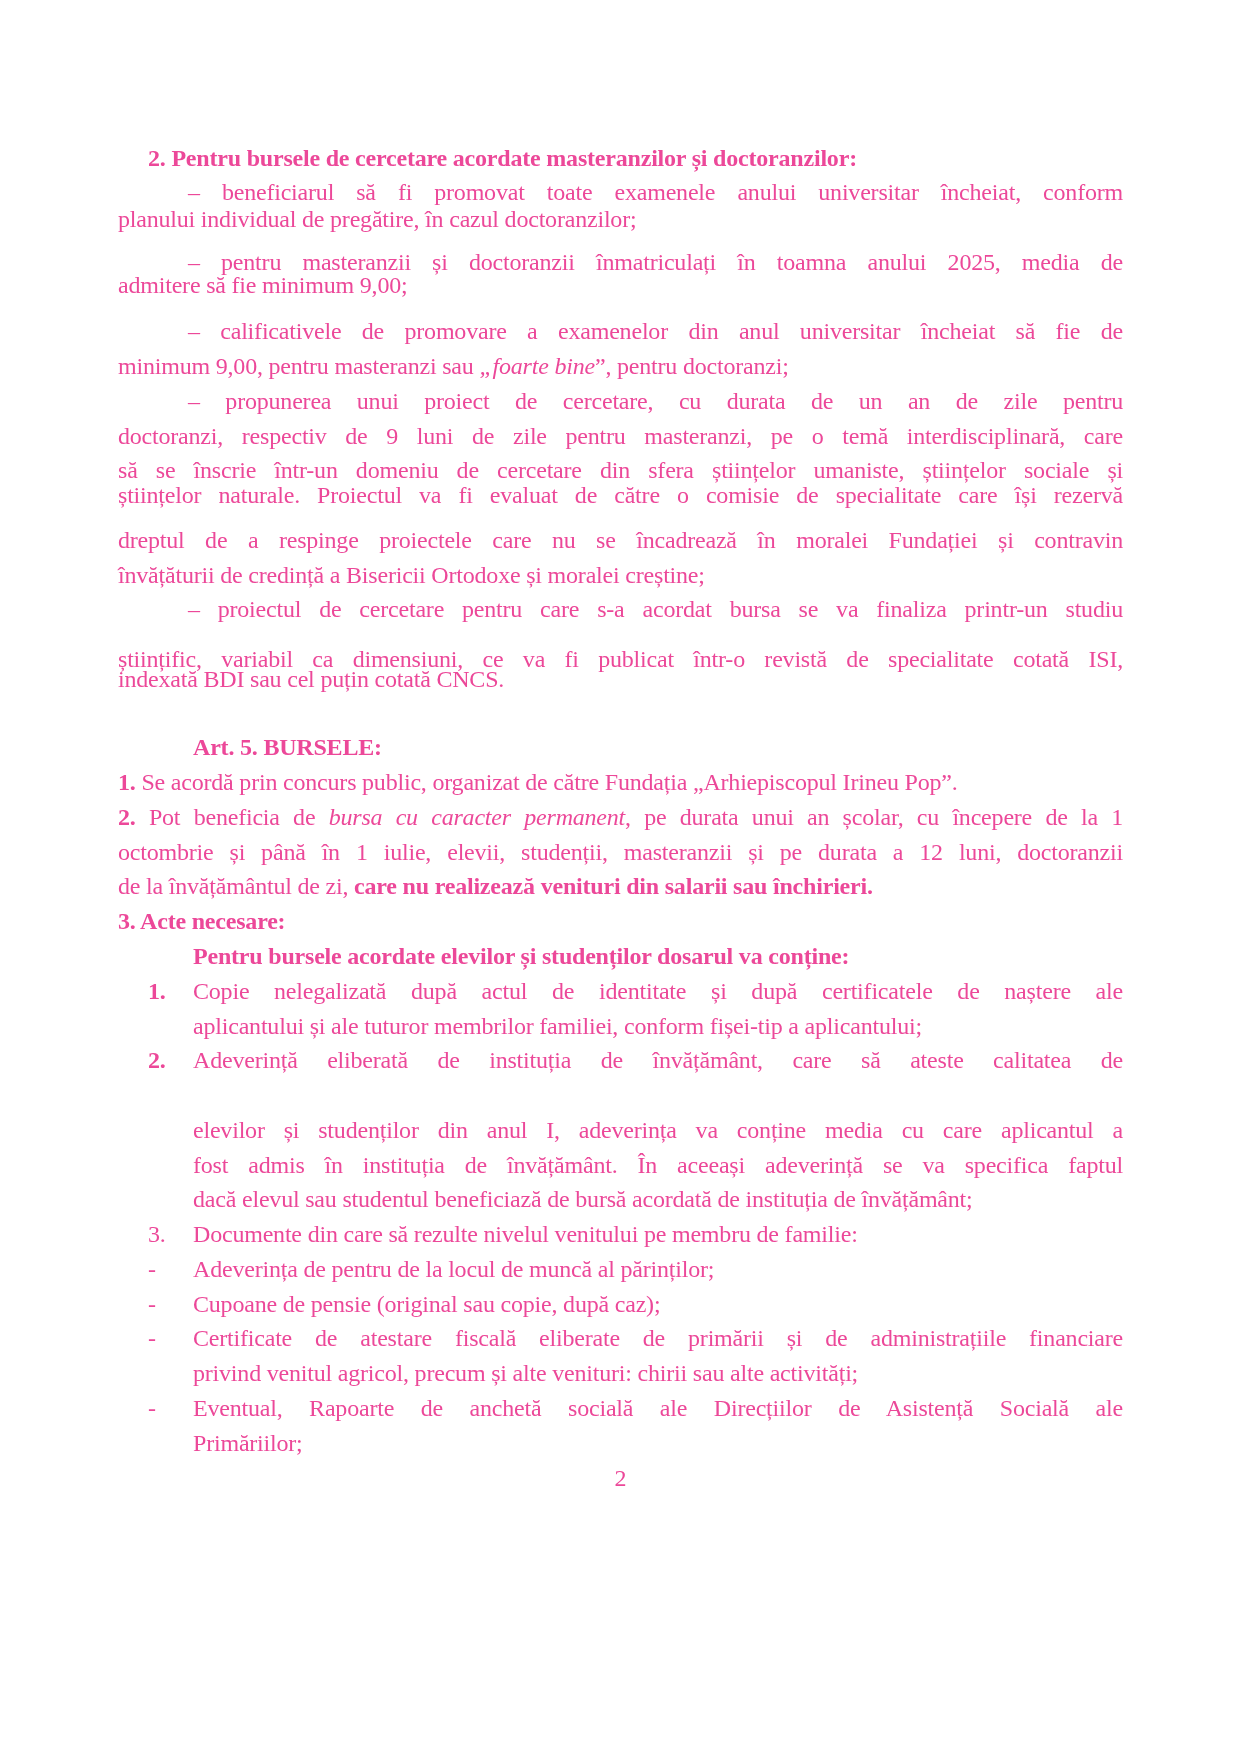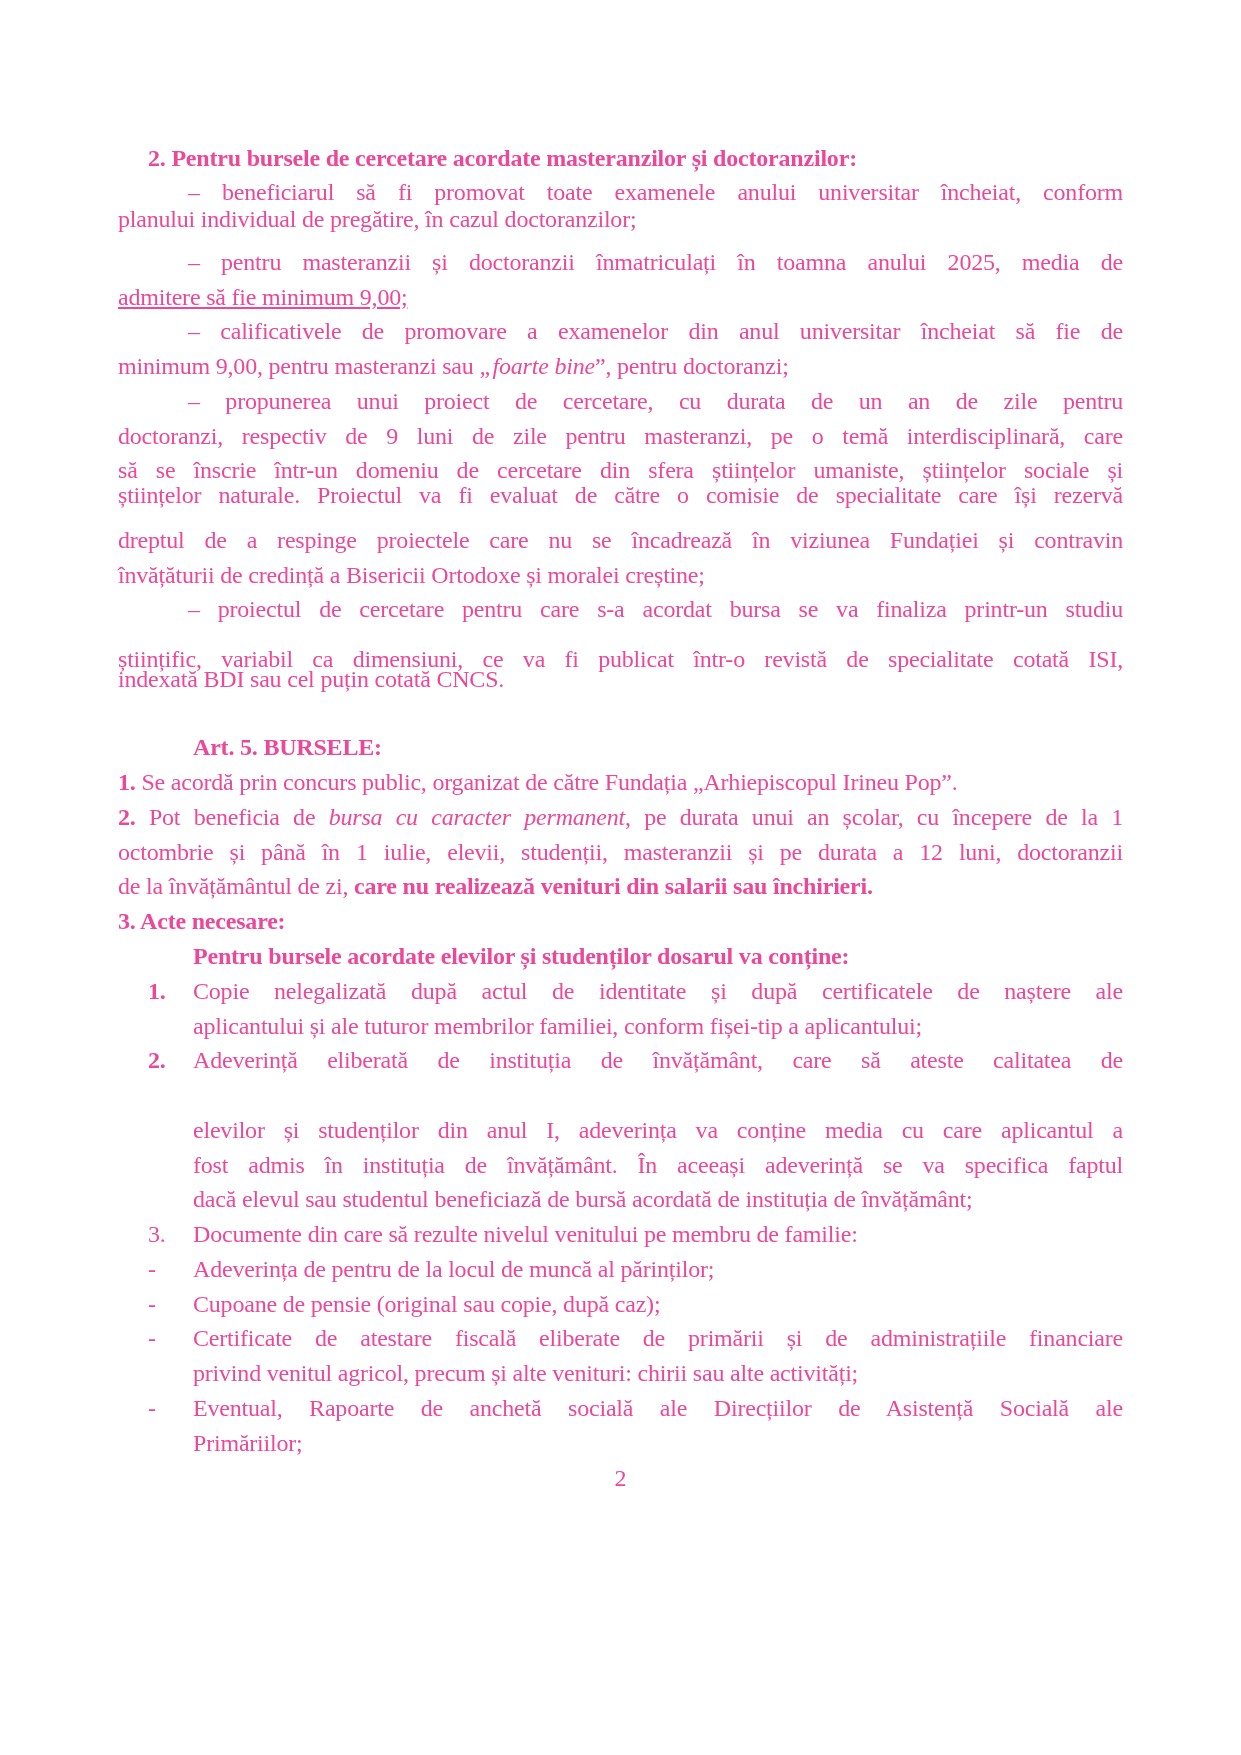--- a/index.html
+++ b/index.html
@@ -22,32 +22,32 @@
 <body>
 
 <div class="page">
 
   <div class="line b" style="left:148px; top:143px;">2. Pentru bursele de cercetare acordate masteranzilor și doctoranzilor:</div>
 
   <div class="line j" style="left:188px; width:935px; top:177px;">– beneficiarul să fi promovat toate examenele anului universitar încheiat, conform</div>
   <div class="line" style="top:204px;">planului individual de pregătire, în cazul doctoranzilor;</div>
 
   <div class="line j" style="left:188px; width:935px; top:247px;">– pentru masteranzii și doctoranzii înmatriculați în toamna anului 2025, media de</div>
-  <div class="line" style="top:282px;text-decoration:underline;">admitere să fie minimum 9,00;</div>
+  <div class="line" style="top:270px;">admitere să fie minimum 9,00;</div>
 
   <div class="line j" style="left:188px; width:935px; top:316px;">– calificativele de promovare a examenelor din anul universitar încheiat să fie de</div>
   <div class="line" style="top:351px;">
     <span>minimum 9,00, pentru masteranzi sau </span><span class="i">„foarte bine</span><span>”, pentru doctoranzi;</span>
   </div>
 
   <div class="line j" style="left:188px; width:935px; top:386px;">– propunerea unui proiect de cercetare, cu durata de un an de zile pentru</div>
   <div class="line j" style="top:421px;">doctoranzi, respectiv de 9 luni de zile pentru masteranzi, pe o temă interdisciplinară, care</div>
   <div class="line j" style="top:455px;">să se înscrie într-un domeniu de cercetare din sfera științelor umaniste, științelor sociale și</div>
   <div class="line j" style="top:480px;">științelor naturale. Proiectul va fi evaluat de către o comisie de specialitate care își rezervă</div>
-  <div class="line j" style="top:525px;">dreptul de a respinge proiectele care nu se încadrează în viziunea Fundației și contravin</div>
+  <div class="line j" style="top:525px;">dreptul de a respinge proiectele care nu se încadrează în moralei Fundației și contravin</div>
   <div class="line" style="top:560px;">învățăturii de credință a Bisericii Ortodoxe și moralei creștine;</div>
 
   <div class="line j" style="left:188px; width:935px; top:594px;">– proiectul de cercetare pentru care s-a acordat bursa se va finaliza printr-un studiu</div>
   <div class="line j" style="top:644px;">științific, variabil ca dimensiuni, ce va fi publicat într-o revistă de specialitate cotată ISI,</div>
   <div class="line" style="top:664px;">indexată BDI sau cel puțin cotată CNCS.</div>
 
   <div class="line b" style="left:193px; top:732px;">Art. 5. BURSELE:</div>
 
   <div class="line" style="top:767px;">
     <span class="b">1.</span>

